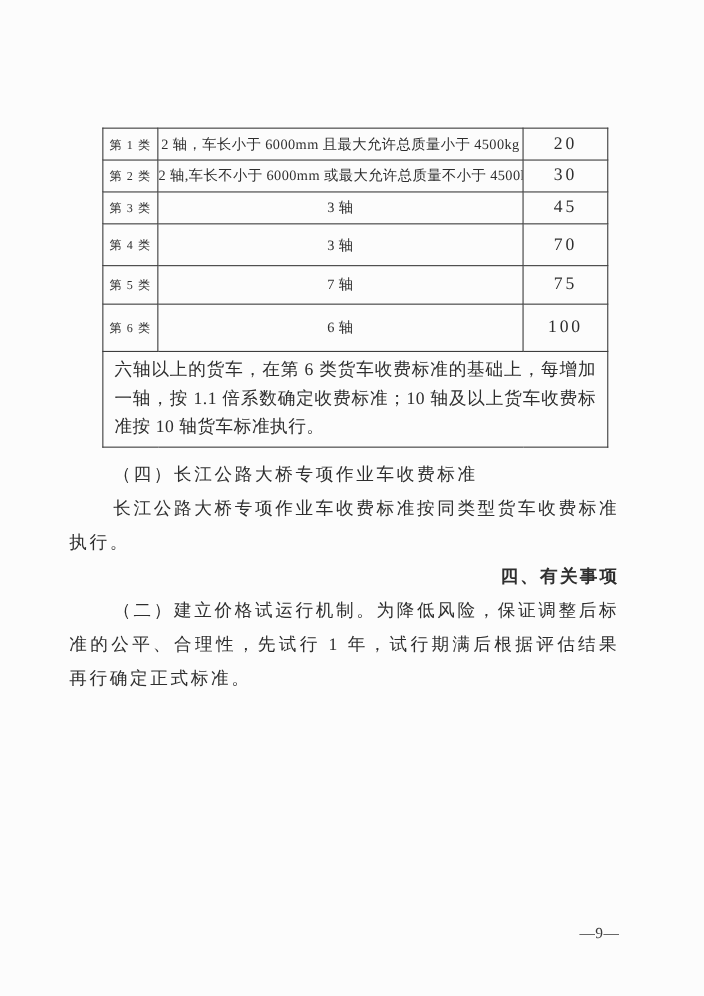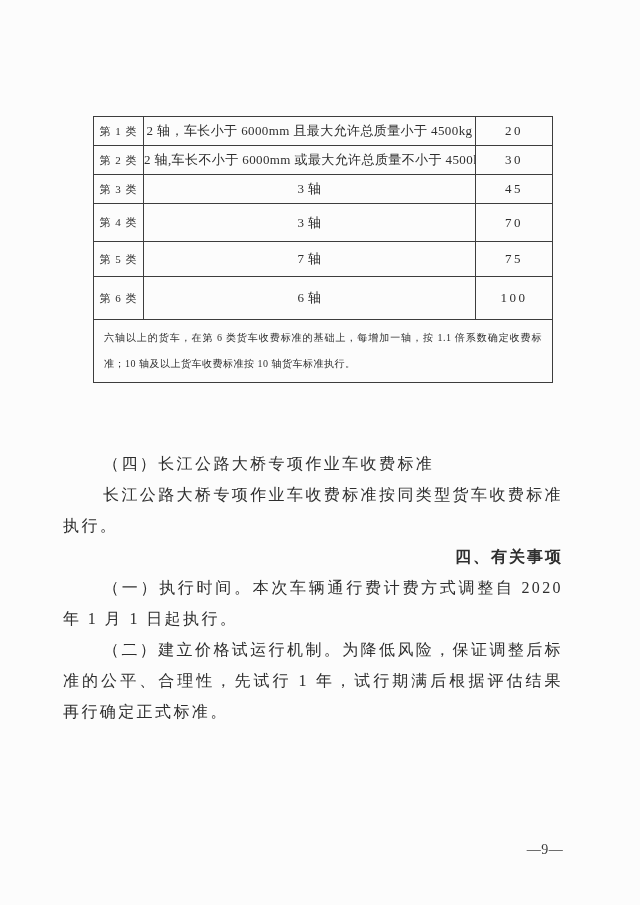--- a/index.html
+++ b/index.html
@@ -36,34 +36,34 @@
   }
   .fee-table tr.hdr  { height: 50px; }
   .fee-table tr.r-sm { height: 29px; }
   .fee-table tr.r4   { height: 38px; }
   .fee-table tr.r5   { height: 35px; }
   .fee-table tr.r6   { height: 43px; }
   .fee-table tr.note { height: 63px; }
 
   .cat-cell { font-size: 11px; letter-spacing: 1px; white-space: nowrap; }
   .std-cell { font-size: 13px; letter-spacing: 0.4px; white-space: nowrap; }
-  .fee-cell { font-size: 13px; letter-spacing: 2.5px; }
+  .fee-cell { font-size: 16px; letter-spacing: 2.5px; }
   .note-cell {
     text-align: left !important;
     padding: 4px 10px !important;
-    font-size: 10px;
+    font-size: 16px;
     line-height: 26px;
     letter-spacing: 0.5px;
     text-align: justify !important;
     text-justify: inter-character;
   }
 
   
   .content {
-    position: absolute; left: 63px; top: 448px; width: 500px;
+    position: absolute; left: 63px; top: 416px; width: 500px;
     font-size: 16px; line-height: 31px;
     letter-spacing: 2.4px;
     text-align: justify;
     text-justify: inter-character;
   }
   .content p { margin: 0; text-indent: 40px; }
   .content p.section-heading {
     font-family: "Liberation Sans", "DejaVu Sans", sans-serif;
     font-weight: bold;
     letter-spacing: 2px;
@@ -123,19 +123,18 @@
       <tr class="note">
         <td class="note-cell" colspan="3">六轴以上的货车，在第 6 类货车收费标准的基础上，每增加一轴，按 1.1 倍系数确定收费标准；10 轴及以上货车收费标准按 10 轴货车标准执行。</td>
       </tr>
     </tbody>
   </table>
 
   <div class="content">
     <p>（四）长江公路大桥专项作业车收费标准</p>
     <p>长江公路大桥专项作业车收费标准按同类型货车收费标准执行。</p>
     <p class="section-heading">四、有关事项</p>
-    <p>（一）执行时间。本次车辆通行费计费方式调整自 2020 年 1 月 1 日起执行。</p>
     <p>（二）建立价格试运行机制。为降低风险，保证调整后标准的公平、合理性，先试行 1 年，试行期满后根据评估结果再行确定正式标准。</p>
   </div>
 
   <div class="page-number">—9—</div>
 
 </div>
 
 </body></html>

